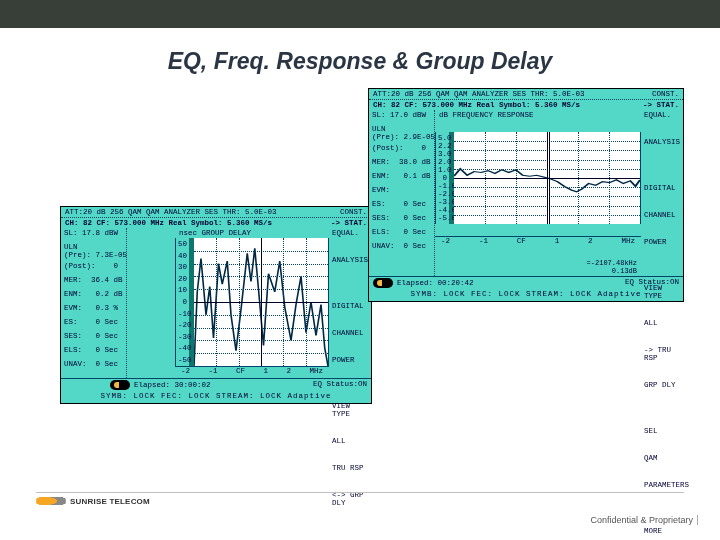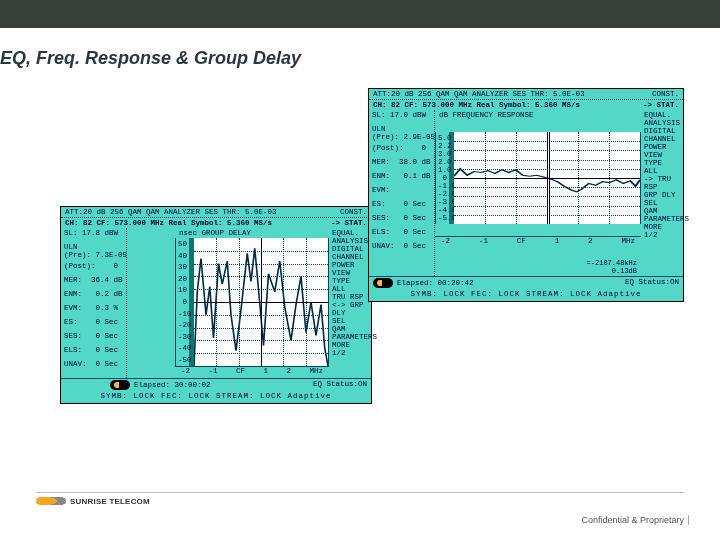--- a/index.html
+++ b/index.html
@@ -1,47 +1,47 @@
 <!DOCTYPE html>
 <html><head>
 <meta charset="utf-8">
 <style>
   * { box-sizing: border-box; margin: 0; padding: 0; }
   html, body { width: 720px; height: 540px; background: #fff; font-family: Tahoma, sans-serif; }
   .slide { width: 720px; height: 540px; position: relative; background: #fff; }
   .top-bar { position: absolute; top: 0; left: 0; width: 100%; height: 28px; background: #383e38; }
-  .title { position: absolute; top: 48px; left: 0; width: 100%; font-size: 18px; font-weight: bold; font-style: italic; color: #2a3644; font-family: Verdana, sans-serif; }
+  .title { position: absolute; top: 48px; left: 0; width: 100%; text-align: center; font-size: 23px; font-weight: bold; font-style: italic; color: #2a3644; font-family: Verdana, sans-serif; }
   .bullet-block { position: absolute; top: 108px; left: 68px; width: 290px; }
   .bullet-row { display: flex; align-items: flex-start; gap: 8px; }
   .bullet-sq { width: 10px; height: 10px; background: #3a4a2a; margin-top: 4px; flex: 0 0 10px; }
   .bullet-text { font-size: 13px; font-weight: bold; color: #222; line-height: 1.35; }
   .analyzer { position: absolute; background: #53d7c7; border: 1px solid #000; font-family: "Courier New", monospace; font-size: 7.5px; color: #003; }
   .an-top-left { left: 60px; top: 206px; width: 312px; height: 198px; }
   .an-top-right { left: 368px; top: 88px; width: 316px; height: 214px; }
   .an-header { display: flex; justify-content: space-between; padding: 1px 4px; border-bottom: 1px dotted #046; }
   .an-sub { display: flex; justify-content: space-between; padding: 1px 4px; font-weight: bold; }
   .an-body { display: flex; height: calc(100% - 46px); }
   .an-left-col { width: 66px; border-right: 1px dotted #046; padding: 1px 3px; display: flex; flex-direction: column; gap: 3px; }
   .an-left-col div { white-space: pre; }
-  .an-right-col { width: 42px; padding: 1px 3px; display: flex; flex-direction: column; gap: 0; align-items: flex-start; }
+  .an-right-col { width: 42px; padding: 1px 3px; display: flex; flex-direction: column; gap: 19px; align-items: flex-start; }
   .an-plot-wrap { flex: 1; display: flex; background: #fff; border-left: 1px solid #046; border-right: 1px solid #046; }
   .an-yaxis { width: 18px; background: #53d7c7; display: flex; flex-direction: column; justify-content: space-between; text-align: right; padding: 2px 2px; font-size: 7.5px; color: #004; border-right: 5px solid #0f766e; }
   .an-plot { flex: 1; position: relative; background: #fff; overflow: hidden; }
   .grid-line-h, .grid-line-v { position: absolute; border-color: #046; }
   .an-xaxis { height: 12px; background: #53d7c7; display: flex; justify-content: space-between; padding: 0 6px; font-size: 7.5px; border-top: 1px solid #046; }
   .an-footer { border-top: 1px solid #046; }
   .an-footer-row { display: flex; justify-content: space-between; padding: 1px 4px; font-size: 7.5px; }
   .an-logo { width: 20px; height: 10px; display: inline-block; background: #000; border-radius: 5px; position: relative; margin-right: 4px; }
   .an-logo::after { content: ""; position: absolute; left: 4px; top: 2px; width: 12px; height: 6px; border-radius: 3px; background: linear-gradient(90deg, #f5b742 40%, transparent 40%); }
   .trace { position: absolute; left: 0; top: 0; width: 100%; height: 100%; }
   .sep-rule { position: absolute; left: 36px; top: 492px; width: 648px; height: 1px; background: #c0c0c0; }
   .logo-block { position: absolute; left: 36px; top: 494px; font-size: 8px; font-weight: bold; letter-spacing: 0.2px; color: #333; display: flex; align-items: center; gap: 4px; }
   .logo-swirl { width: 30px; height: 14px; position: relative; }
   .logo-swirl::before { content: ""; position: absolute; width: 30px; height: 14px; border-radius: 7px; background: radial-gradient(ellipse at 30% 50%, #f5a623 0%, #f5a623 40%, transparent 42%), radial-gradient(ellipse at 70% 50%, #888 0%, #888 40%, transparent 42%); }
-  .conf { position: absolute; right: 31px; bottom: 15px; font-size: 9px; color: #555; border-right: 1px solid #aaa; padding-right: 4px; }
+  .conf { position: absolute; right: 22px; bottom: 15px; font-size: 9px; color: #555; border-right: 1px solid #aaa; padding-right: 4px; }
   svg polyline { fill: none; stroke: #002844; stroke-width: 1.2; }
   .dotted-h { border-top: 1px dotted #046; width: 100%; left: 0; }
   .dotted-v { border-left: 1px dotted #046; height: 100%; top: 0; }
   .solid-v { border-left: 1.5px solid #002; height: 100%; top: 0; }
   .solid-h { border-top: 1.5px solid #002; width: 100%; left: 0; }
 </style>
 </head>
 <body>
 
 <div class="slide">

